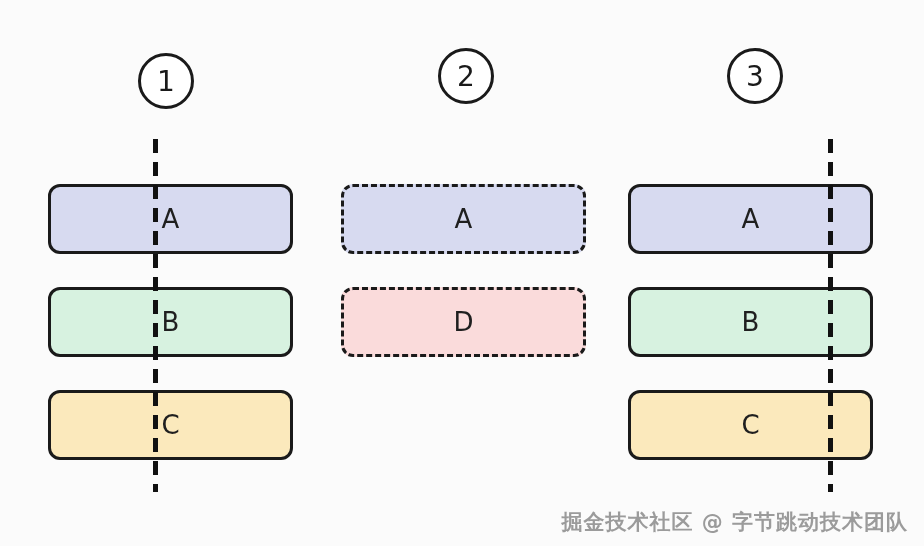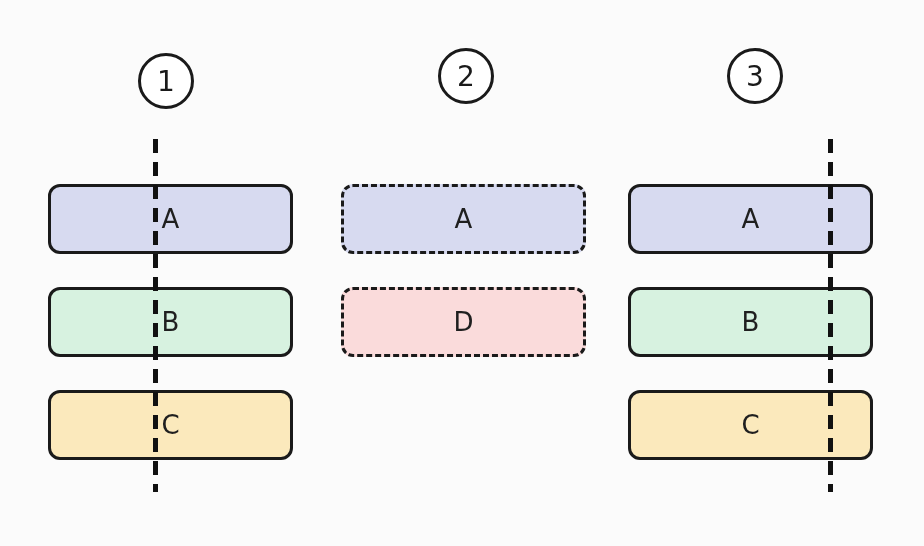--- a/index.html
+++ b/index.html
@@ -71,14 +71,15 @@
   <div class="box" style="left: 48px; top: 287px; background-color: rgb(215, 242, 224);">B</div>
   <div class="box" style="left: 48px; top: 390px; background-color: rgb(251, 233, 188);">C</div>
 
   <div class="box dashed" style="left: 341px; top: 184px; background-color: rgb(215, 218, 240);">A</div>
   <div class="box dashed" style="left: 341px; top: 287px; background-color: rgb(250, 219, 219);">D</div>
 
   <div class="box" style="left: 628px; top: 184px; background-color: rgb(215, 218, 240);">A</div>
   <div class="box" style="left: 628px; top: 287px; background-color: rgb(215, 242, 224);">B</div>
   <div class="box" style="left: 628px; top: 390px; background-color: rgb(251, 233, 188);">C</div>
 
+  <div class="watermark">掘金技术社区 @ 字节跳动技术团队</div>
 
 </div>
 
 </body></html>

